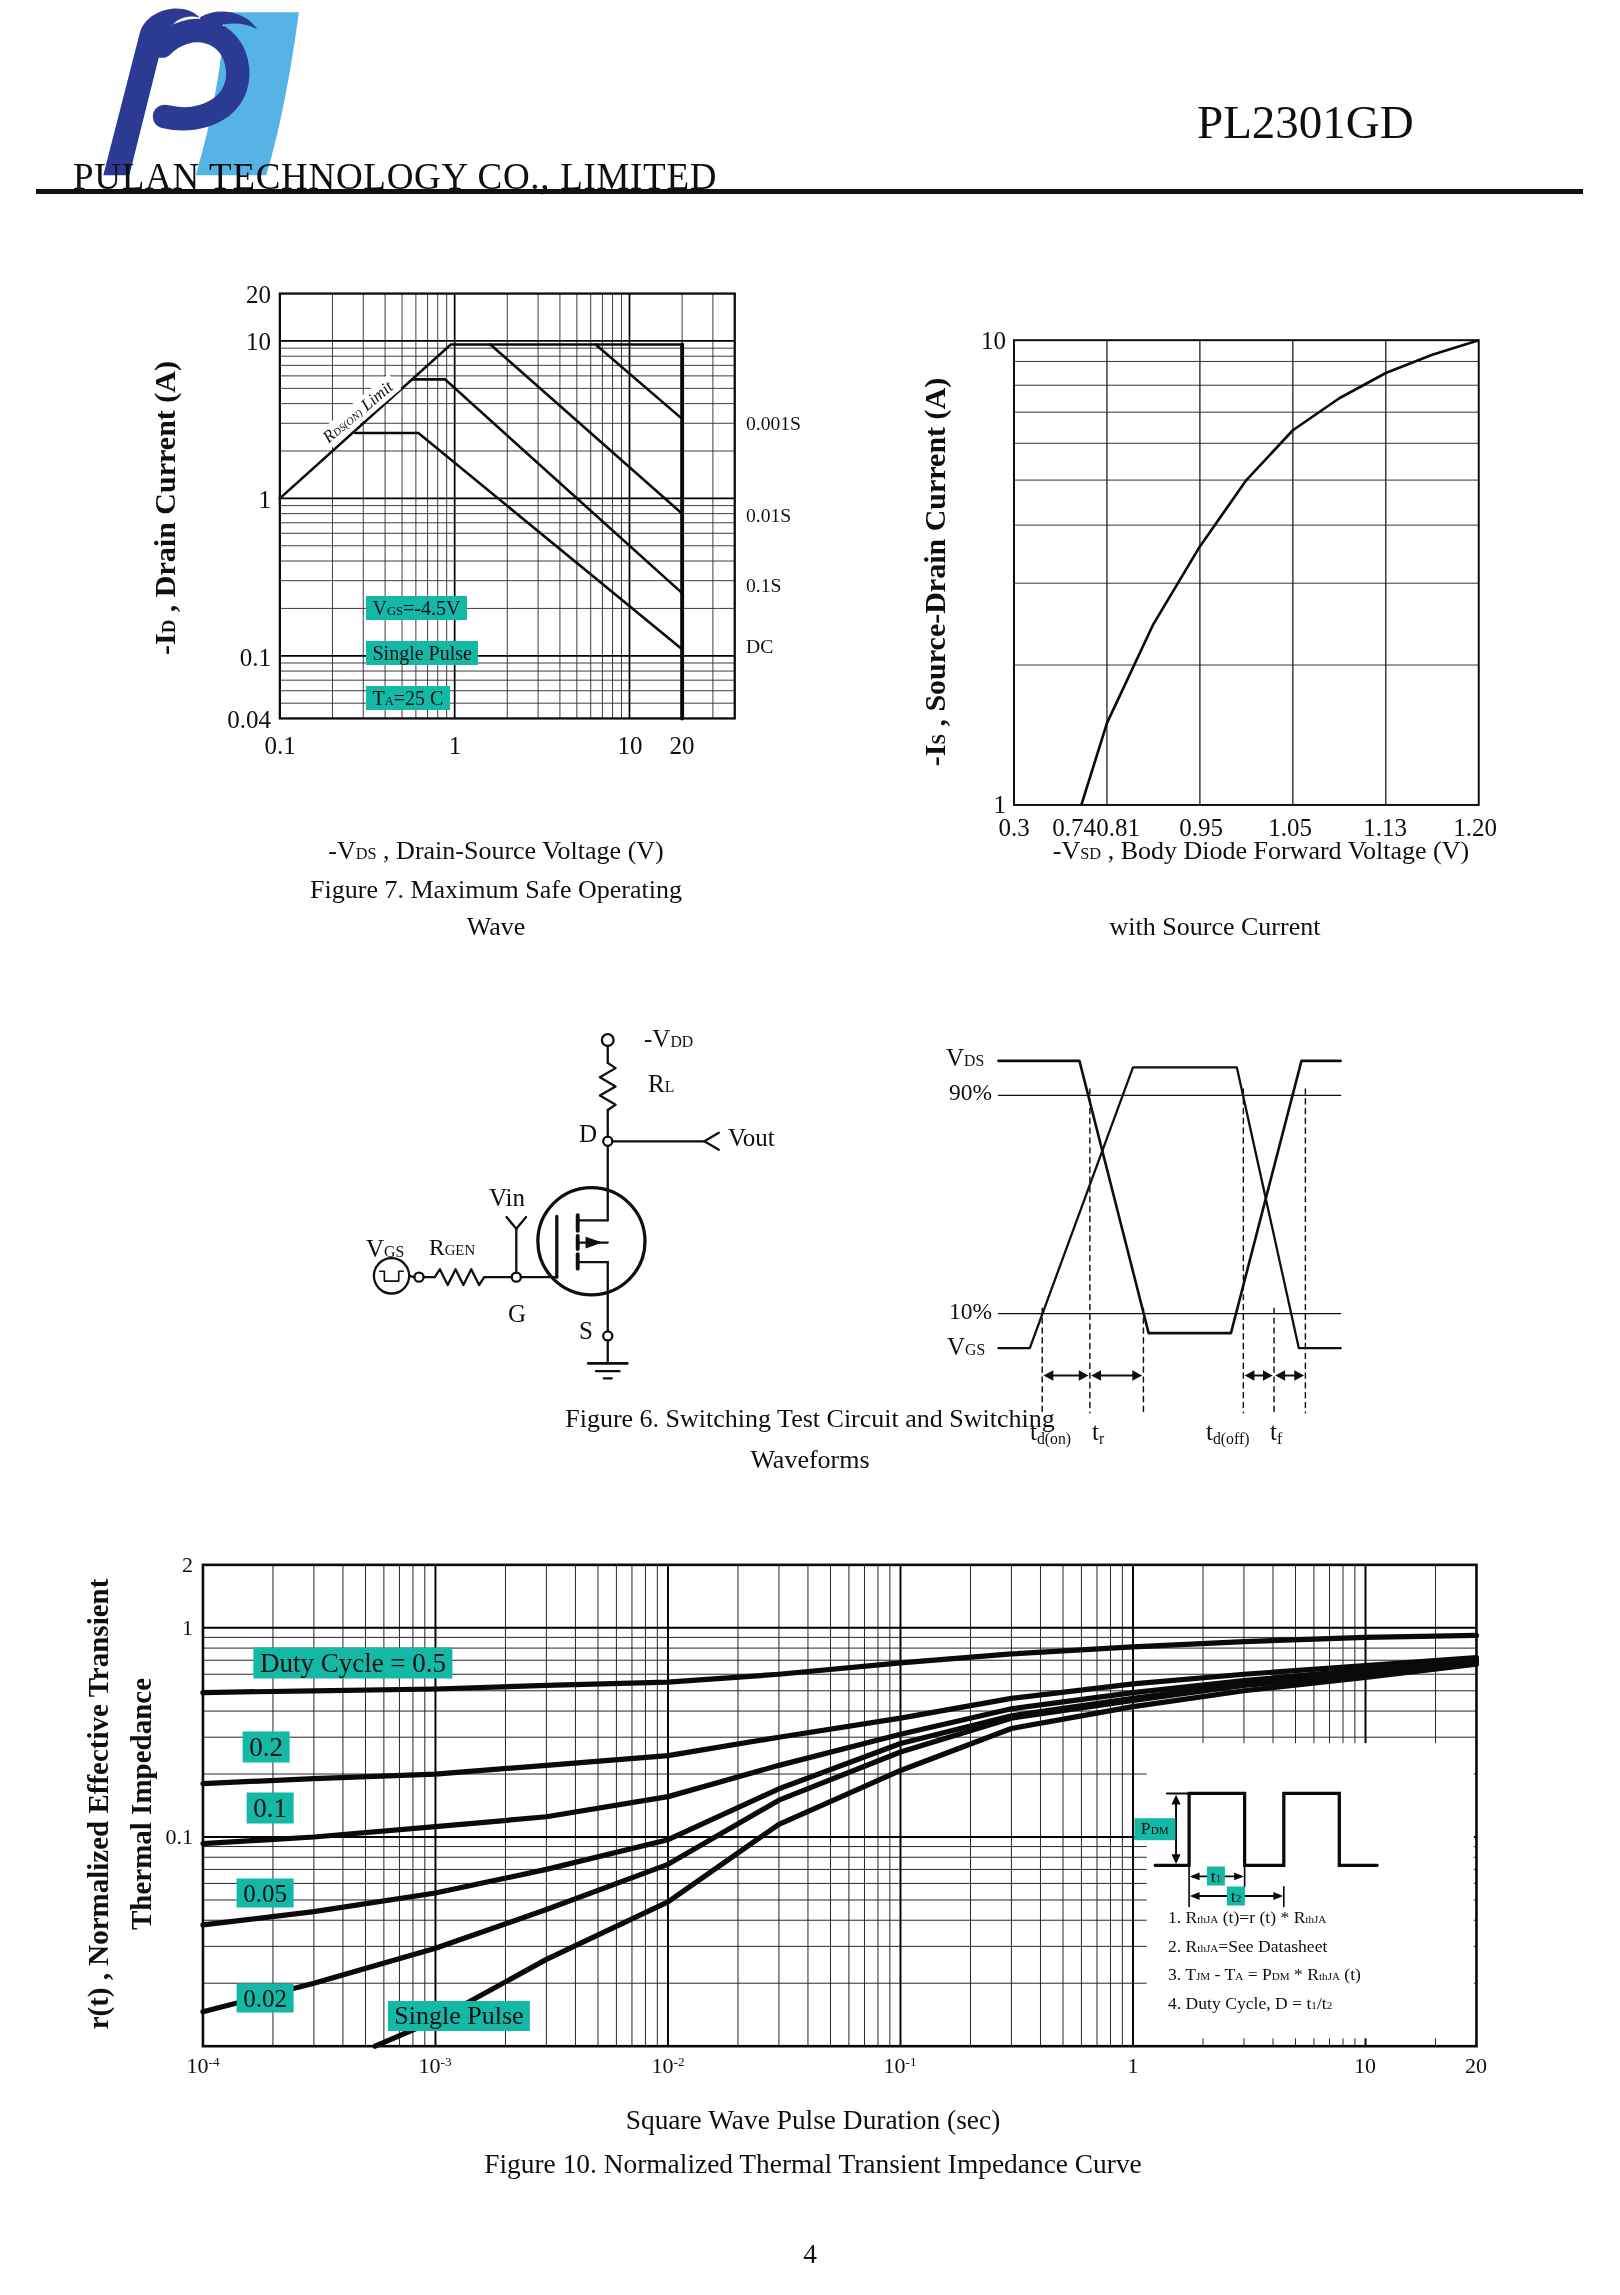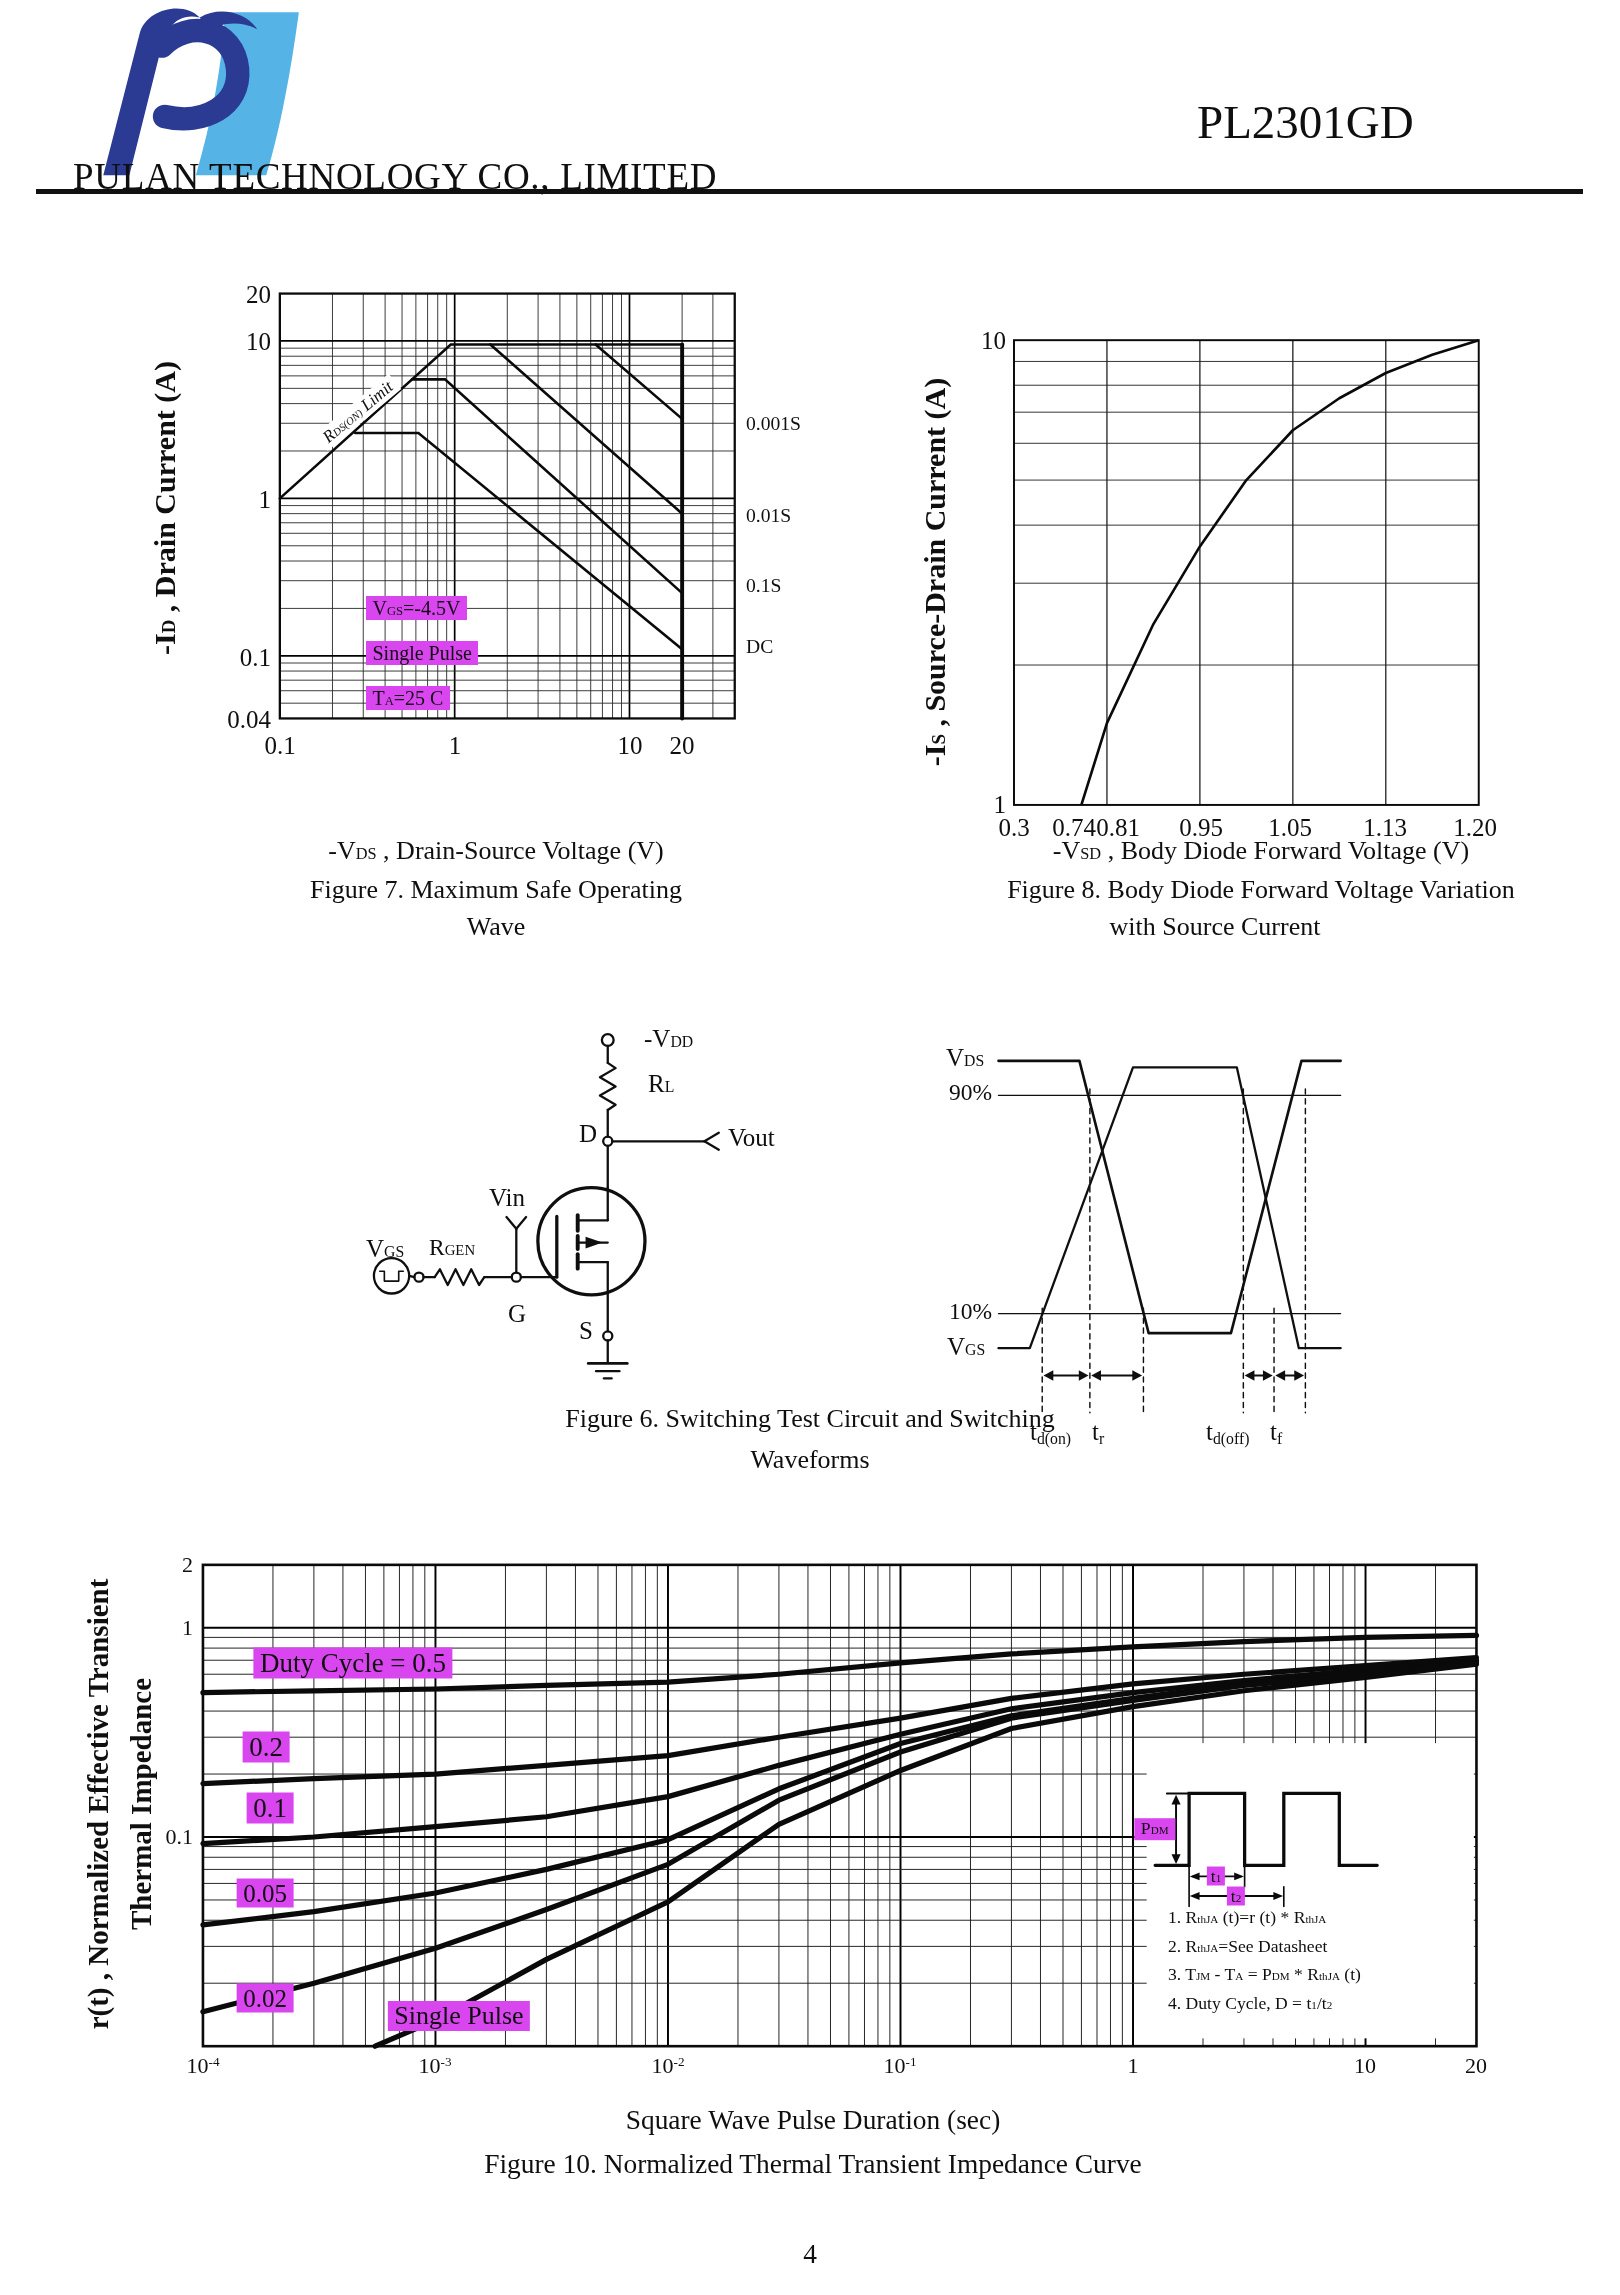--- a/index.html
+++ b/index.html
@@ -7,21 +7,21 @@
         font-family:"Liberation Serif","DejaVu Serif",serif;color:#0f0f0f;overflow:hidden;}
   .page svg{position:absolute;overflow:visible;}
   .lbl{position:absolute;white-space:nowrap;line-height:1;}
   .c{transform:translate(-50%,0);}
   .cm{transform:translate(-50%,-50%);}
   .rm{transform:translate(-100%,-50%);}
   .lm{transform:translate(0,-50%);}
   .caption{position:absolute;transform:translate(-50%,0);white-space:nowrap;font-size:26px;line-height:1.15;}
   .vlabel{position:absolute;white-space:nowrap;transform:translate(-50%,-50%) rotate(-90deg);
           font-weight:bold;line-height:1;}
-  .wbg{background:#d946ef;padding:2px 6.5px;}
+  .wbg{background:#14b8a6;padding:2px 6.5px;}
   .diag{position:absolute;white-space:nowrap;transform:translate(-50%,-50%) rotate(-40deg);
         font-style:italic;background:#fff;padding:1.3px 5.2px;line-height:1;}
   .rt-s{font-size:0.63em;}
   .rt-b{font-size:0.63em;vertical-align:-0.28em;}
   .rt-p{font-size:0.60em;vertical-align:0.55em;}
   .company{position:absolute;left:73px;top:155px;font-size:37px;letter-spacing:0.7px;}
   .partnum{position:absolute;left:1197px;top:95px;font-size:47px;}
   .hrule{position:absolute;left:36px;top:189px;width:1547px;height:4.6px;background:#111;}
 </style>
 </head>
@@ -116,21 +116,20 @@
         <line x1="1552" y1="677.7344609772293" x2="2263" y2="677.7344609772293" stroke="#222" stroke-width="1.4"></line>
         <line x1="1552" y1="630.1352935498634" x2="2263" y2="630.1352935498634" stroke="#222" stroke-width="1.4"></line>
         <line x1="1552" y1="588.9030192487281" x2="2263" y2="588.9030192487281" stroke="#222" stroke-width="1.4"></line>
         <line x1="1552" y1="552.5335757886401" x2="2263" y2="552.5335757886401" stroke="#222" stroke-width="1.4"></line>
       </g>
       <rect x="1552" y="520" width="711" height="711" fill="none" stroke="#0a0a0a" stroke-width="3"></rect>
       <polyline points="1655.1,1231.0 1694.2,1105.8 1765.3,954.3 1836.4,835.5 1907.5,734.0 1978.6,657.8 2049.7,608.8 2120.8,570.2 2191.9,542.4 2263.0,520.0" fill="none" stroke="#0a0a0a" stroke-width="4" stroke-linejoin="round"></polyline>
     </svg>
   <div class="vlabel" style="left:935px;top:572px;font-size:30px"><span class="rt-n">-I</span><span class="rt-s">S</span><span class="rt-n"> , Source-Drain Current (A)</span></div>
   <div class="caption" style="left:1261px;top:836px"><span class="rt-n">-V</span><span class="rt-s">SD</span><span class="rt-n"> , Body Diode Forward Voltage (V)</span></div>
-  <div class="caption" style="left:1261px;top:875px">Figure 8. Body Diode Forward Voltage Variation</div>
   <div class="caption" style="left:1215px;top:912px">with Source Current</div>
 
   <svg viewBox="540 1540 620 580" style="left:353px;top:1006px;width:405px;height:379px">
     <g stroke="#0f0f0f" stroke-width="3.5" fill="none" stroke-linecap="round" stroke-linejoin="round">
       <circle cx="930" cy="1592" r="9"></circle>
       <line x1="930" y1="1601" x2="930" y2="1627"></line>
       <polyline points="930,1627 942,1635 918,1649 942,1663 918,1677 942,1691 930,1699"></polyline>
       <line x1="930" y1="1699" x2="930" y2="1740"></line>
       <circle cx="930" cy="1747" r="7"></circle>
       <line x1="937" y1="1747" x2="1078" y2="1747"></line>

